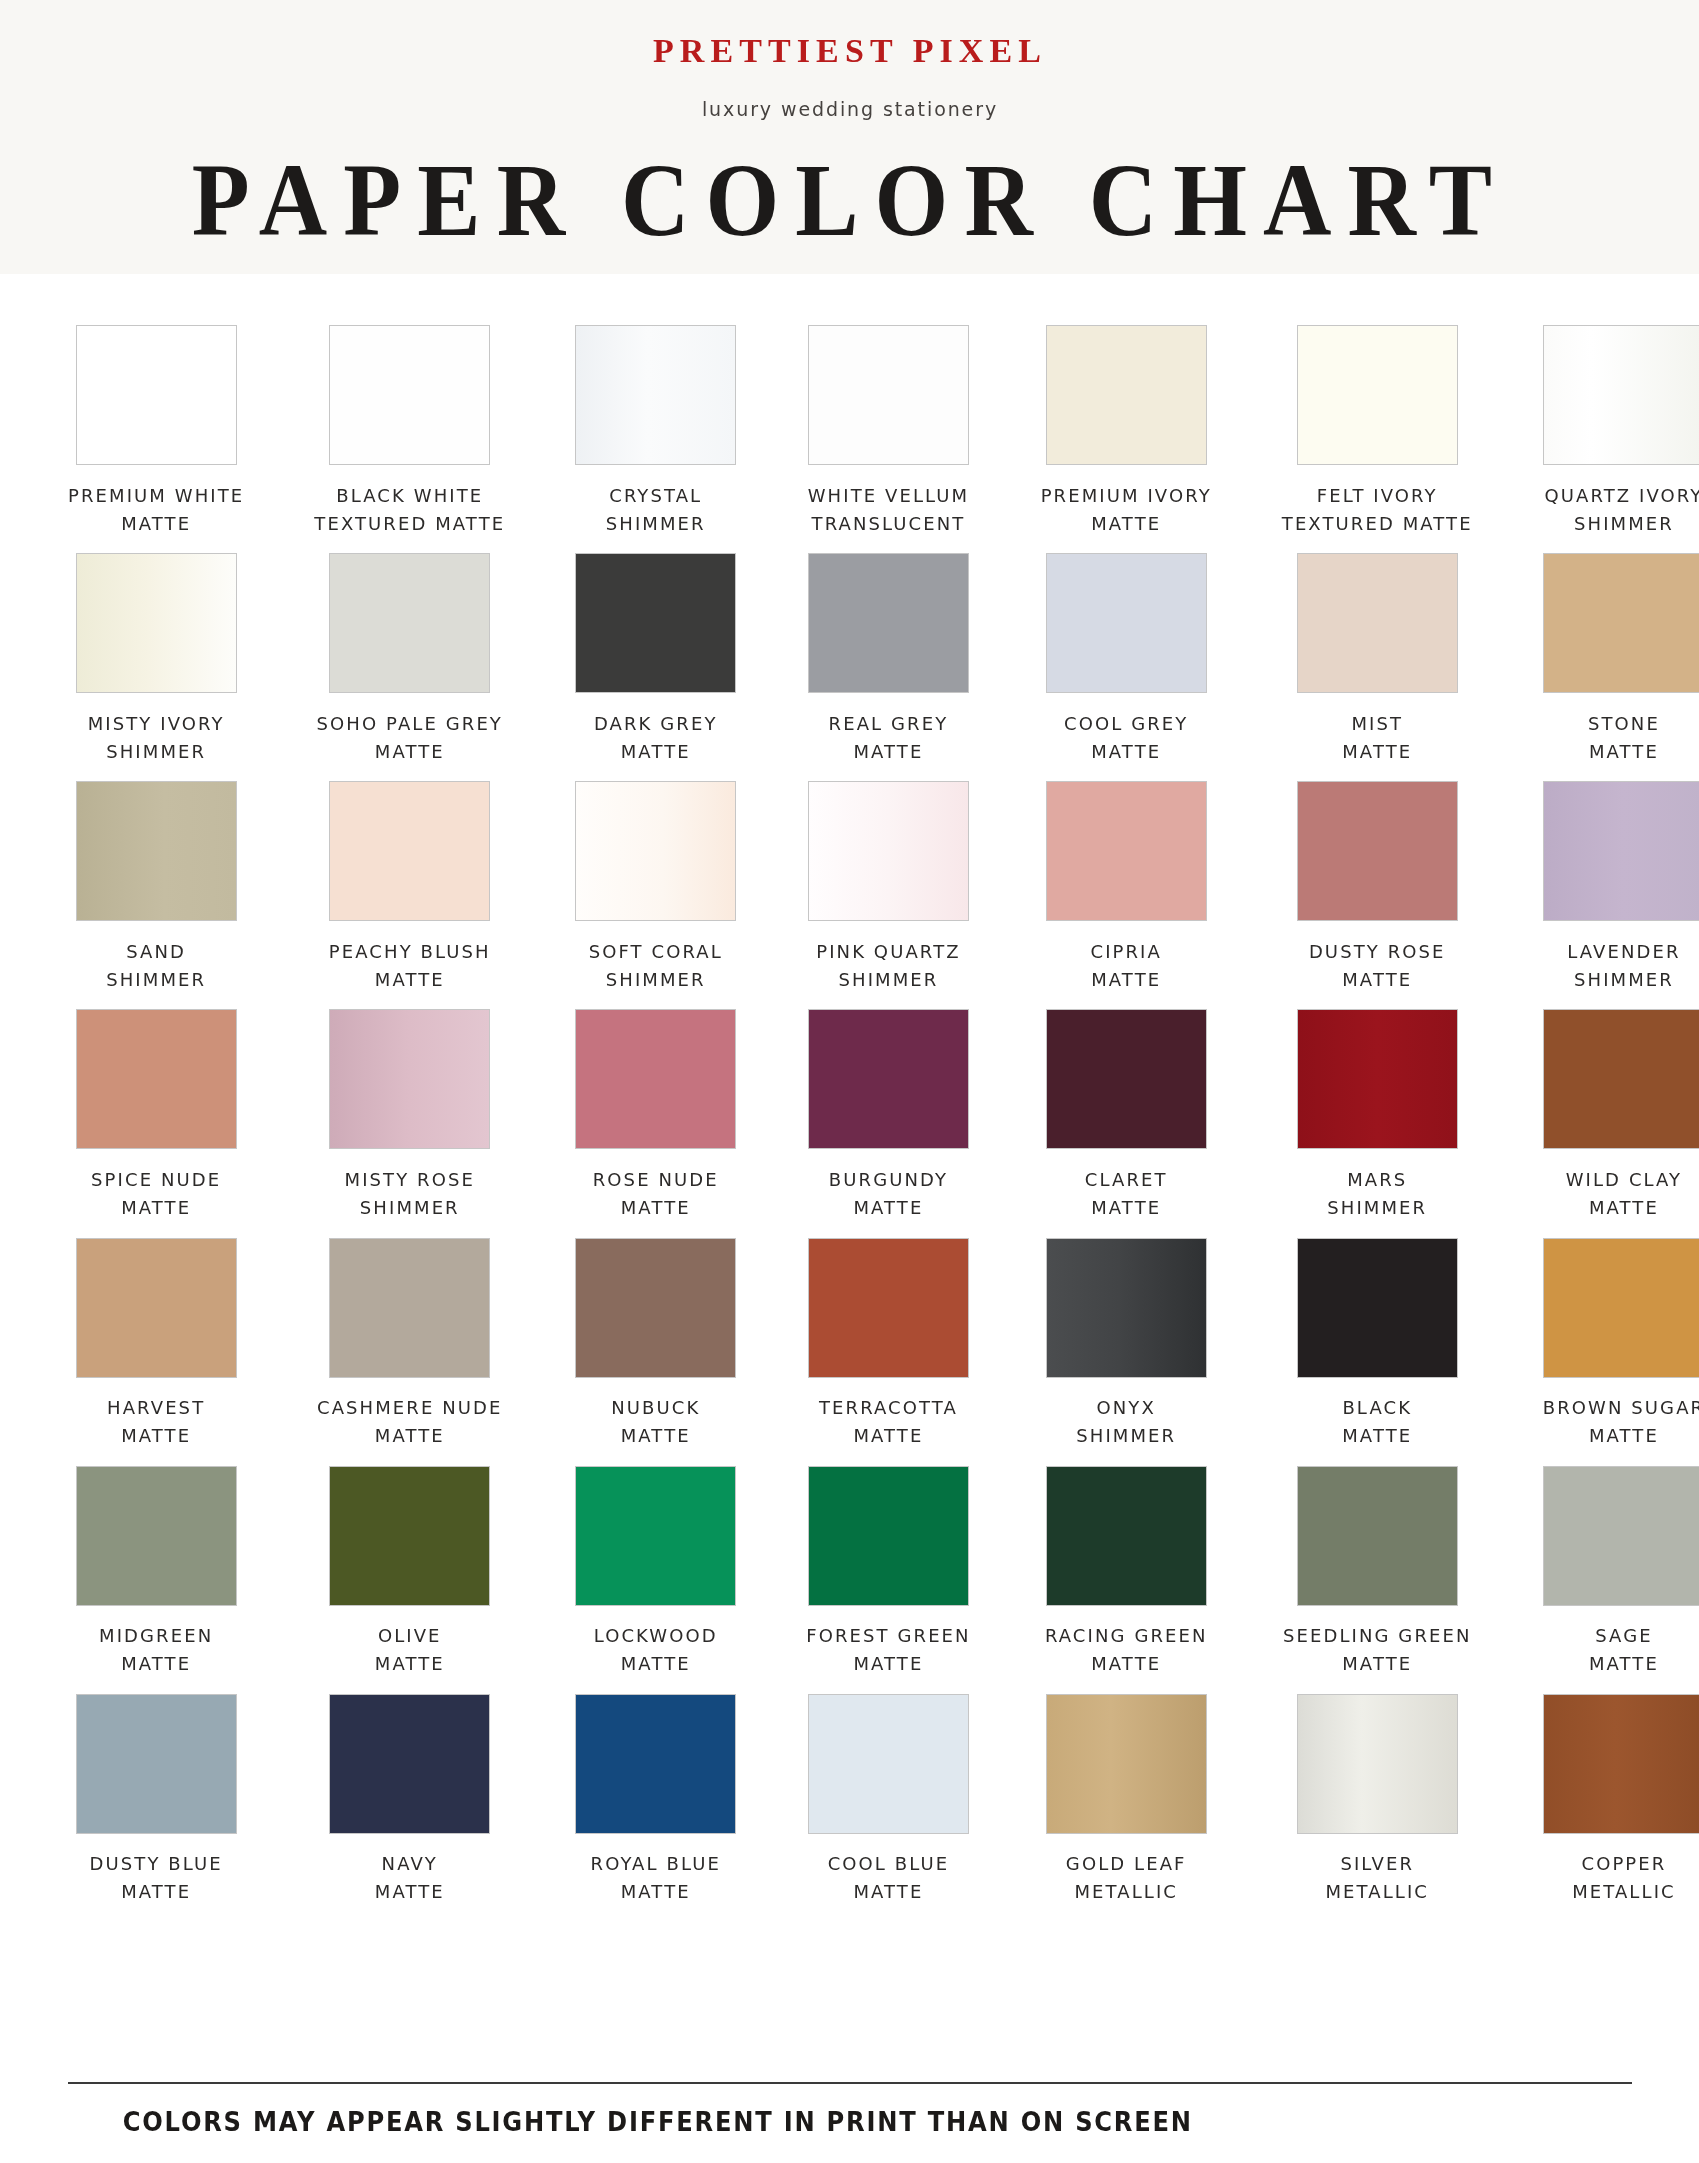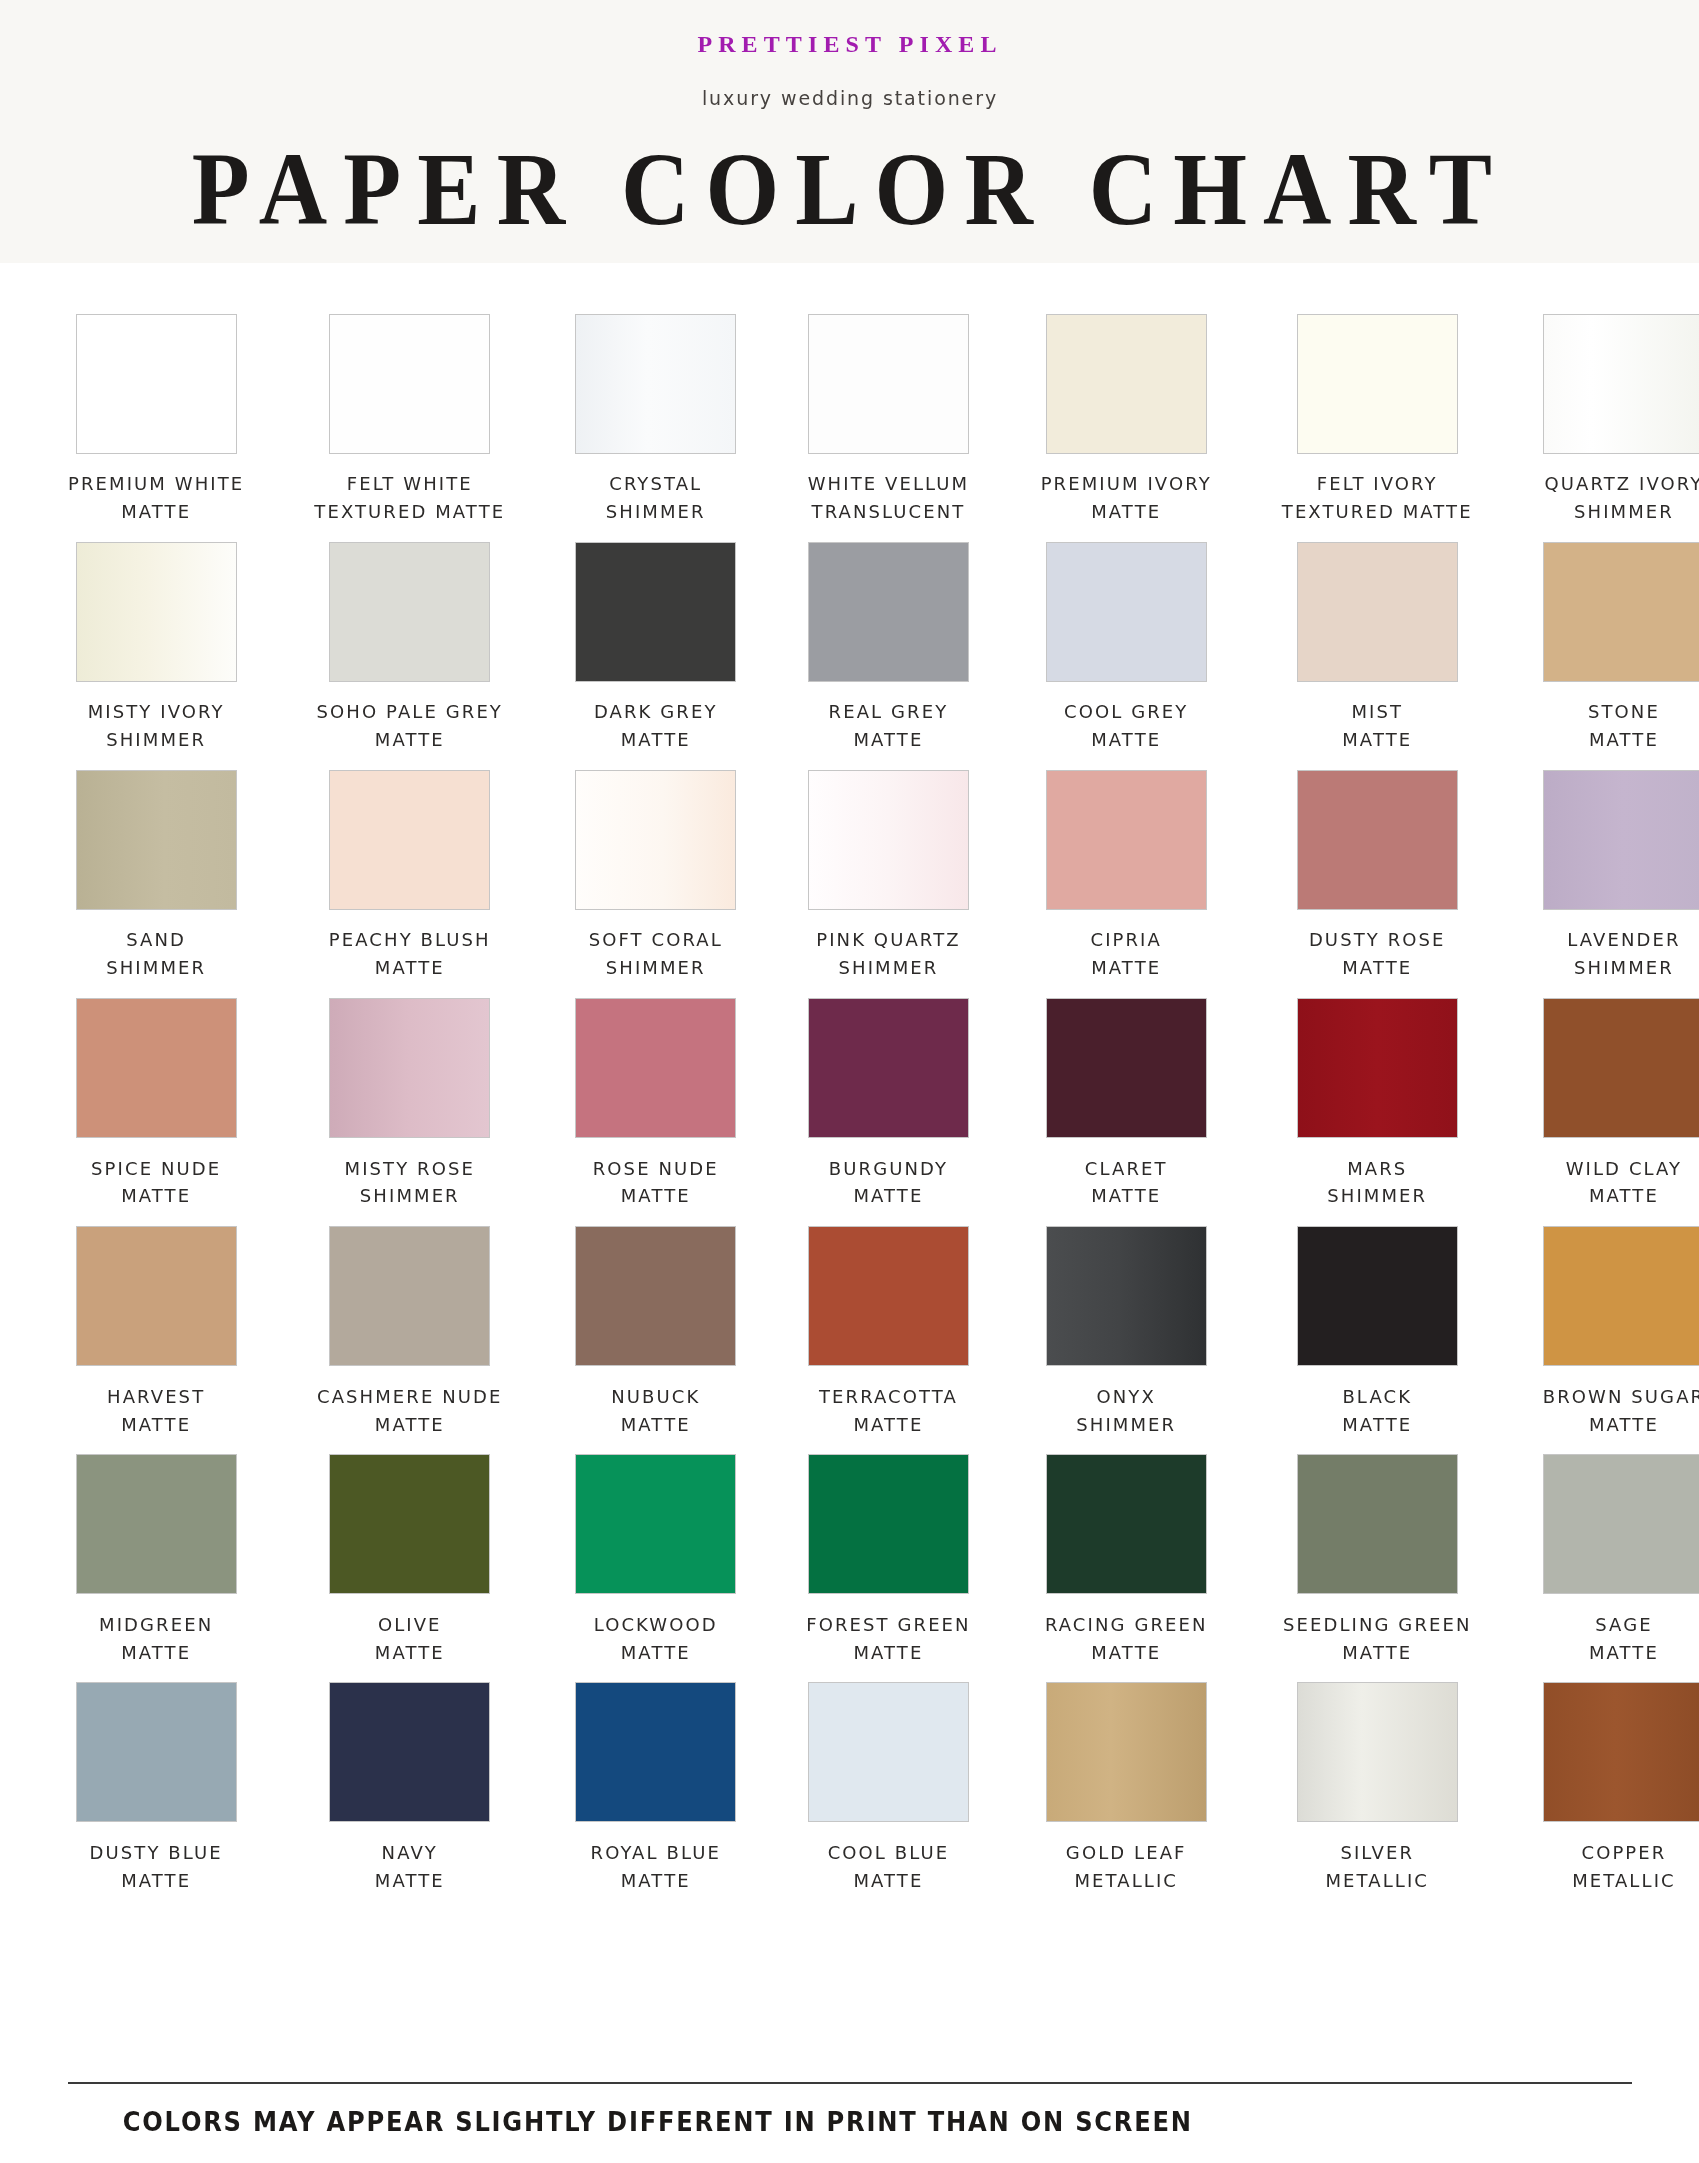--- a/index.html
+++ b/index.html
@@ -29,23 +29,23 @@
     width: 100%;
     padding-top: 31px;
     padding-bottom: 19px;
     text-align: center;
     flex: 0 0 auto;
   }
 
   .brand-name {
     font-family: "Liberation Serif", serif;
     font-weight: 700;
-    font-size: 24px;
+    font-size: 34px;
     letter-spacing: 6.1px;
-    color: #a21caf;
+    color: #b91c1c;
     line-height: 1.15;
   }
 
   .brand-tagline {
     font-family: "DejaVu Sans", sans-serif;
     font-size: 19px;
     letter-spacing: 1.9px;
     color: #46423f;
     margin-top: 28px;
     font-weight: 400;
@@ -138,21 +138,21 @@
   </header>
 
   <main class="grid-area">
     <div class="swatch-grid" id="swatch-grid">
         <div class="swatch-cell">
           <div class="swatch-chip" style="background: rgb(255, 255, 255);"></div>
           <div class="swatch-label"><span>PREMIUM WHITE</span><span class="finish">MATTE</span></div>
         </div>
         <div class="swatch-cell">
           <div class="swatch-chip" style="background: rgb(254, 254, 254);"></div>
-          <div class="swatch-label"><span>FELT WHITE</span><span class="finish">TEXTURED MATTE</span></div>
+          <div class="swatch-label"><span>BLACK WHITE</span><span class="finish">TEXTURED MATTE</span></div>
         </div>
         <div class="swatch-cell">
           <div class="swatch-chip" style="background: linear-gradient(90deg, rgb(238, 241, 244) 0%, rgb(250, 251, 252) 45%, rgb(244, 246, 248) 100%);"></div>
           <div class="swatch-label"><span>CRYSTAL</span><span class="finish">SHIMMER</span></div>
         </div>
         <div class="swatch-cell">
           <div class="swatch-chip" style="background: rgb(253, 253, 253);"></div>
           <div class="swatch-label"><span>WHITE VELLUM</span><span class="finish">TRANSLUCENT</span></div>
         </div>
         <div class="swatch-cell">

